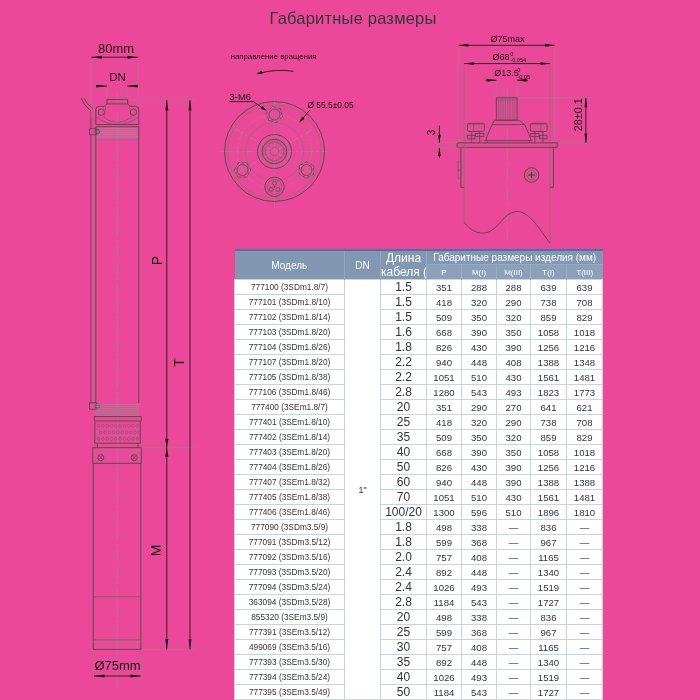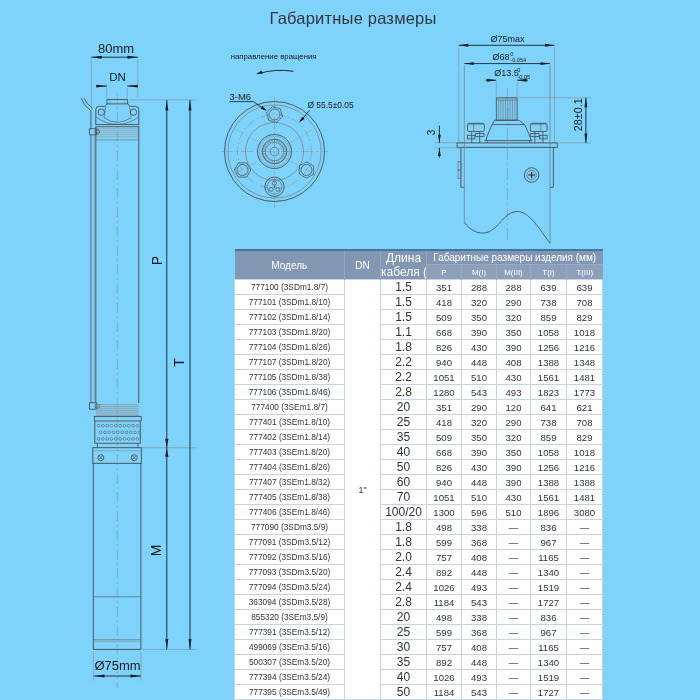--- a/index.html
+++ b/index.html
@@ -1,15 +1,15 @@
 <!DOCTYPE html>
 <html><head><meta charset="utf-8">
 <style>
 html,body{margin:0;padding:0;background:#fff;}
-#page{position:relative;width:700px;height:700px;font-family:"Liberation Sans",sans-serif;overflow:hidden;background:#7dd3fc;}
+#page{position:relative;width:700px;height:700px;font-family:"Liberation Sans",sans-serif;overflow:hidden;background:#ec4899;}
 #title{position:absolute;left:3px;top:9px;width:700px;text-align:center;font-size:16.5px;color:#33363b;letter-spacing:0.2px;}
 svg{position:absolute;left:0;top:0;}
 #tblwrap{position:absolute;left:234px;top:249px;}
 #tbl{border-collapse:collapse;table-layout:fixed;width:368px;font-family:"Liberation Sans",sans-serif;}
 #tbl th,#tbl td{padding:0;margin:0;overflow:hidden;white-space:nowrap;text-align:center;vertical-align:middle;}
 #tbl thead tr{height:14px;}
 #tbl thead th{background:#8297b2;color:#fff;font-weight:normal;font-size:10px;border-left:1px solid #93a6bf;}
 #tbl thead tr.h1 th{border-top:2px solid #4e72a0;}
 #tbl thead th:first-child{border-left:none;}
 #tbl thead tr.h2 th{background:#8ca0ba;font-size:7.9px;border-top:1px solid #97aac1;border-left:1px solid #97aac1;}
@@ -343,21 +343,21 @@
             <td class="mod">777102 (3SDm1.8/14)</td>
             <td class="len">1.5</td>
             <td>509</td>
             <td>350</td>
             <td>320</td>
             <td>859</td>
             <td>829</td>
           </tr>
 <tr>
             <td class="mod">777103 (3SDm1.8/20)</td>
-            <td class="len">1.1</td>
+            <td class="len">1.6</td>
             <td>668</td>
             <td>390</td>
             <td>350</td>
             <td>1058</td>
             <td>1018</td>
           </tr>
 <tr>
             <td class="mod">777104 (3SDm1.8/26)</td>
             <td class="len">1.8</td>
             <td>826</td>
@@ -391,21 +391,21 @@
             <td>543</td>
             <td>493</td>
             <td>1823</td>
             <td>1773</td>
           </tr>
 <tr>
             <td class="mod">777400 (3SEm1.8/7)</td>
             <td class="len">20</td>
             <td>351</td>
             <td>290</td>
-            <td>120</td>
+            <td>270</td>
             <td>641</td>
             <td>621</td>
           </tr>
 <tr>
             <td class="mod">777401 (3SEm1.8/10)</td>
             <td class="len">25</td>
             <td>418</td>
             <td>320</td>
             <td>290</td>
             <td>738</td>
@@ -456,21 +456,21 @@
             <td>1561</td>
             <td>1481</td>
           </tr>
 <tr>
             <td class="mod">777406 (3SEm1.8/46)</td>
             <td class="len">100/20</td>
             <td>1300</td>
             <td>596</td>
             <td>510</td>
             <td>1896</td>
-            <td>3080</td>
+            <td>1810</td>
           </tr>
 <tr>
             <td class="mod">777090 (3SDm3.5/9)</td>
             <td class="len">1.8</td>
             <td>498</td>
             <td>338</td>
             <td>—</td>
             <td>836</td>
             <td>—</td>
           </tr>
@@ -540,21 +540,21 @@
 <tr>
             <td class="mod">499069 (3SEm3.5/16)</td>
             <td class="len">30</td>
             <td>757</td>
             <td>408</td>
             <td>—</td>
             <td>1165</td>
             <td>—</td>
           </tr>
 <tr>
-            <td class="mod">500307 (3SEm3.5/20)</td>
+            <td class="mod">777393 (3SEm3.5/30)</td>
             <td class="len">35</td>
             <td>892</td>
             <td>448</td>
             <td>—</td>
             <td>1340</td>
             <td>—</td>
           </tr>
 <tr>
             <td class="mod">777394 (3SEm3.5/24)</td>
             <td class="len">40</td>

